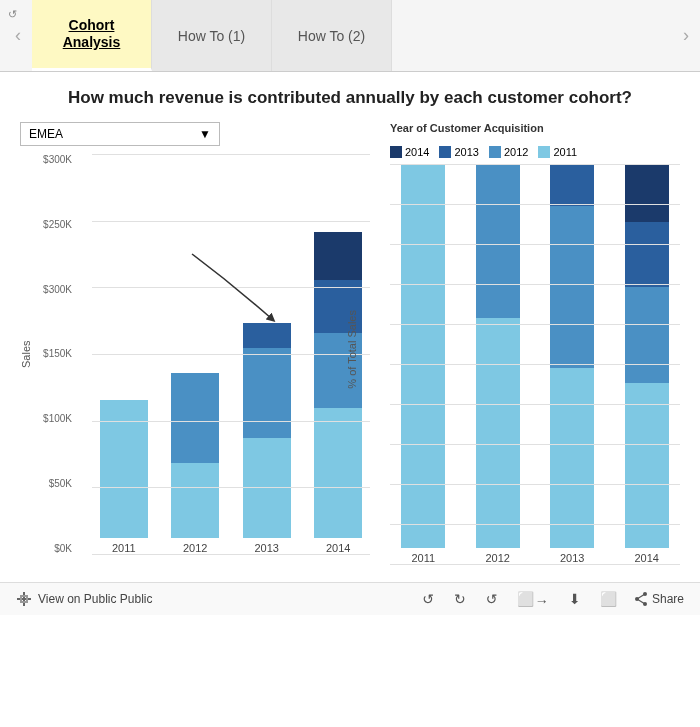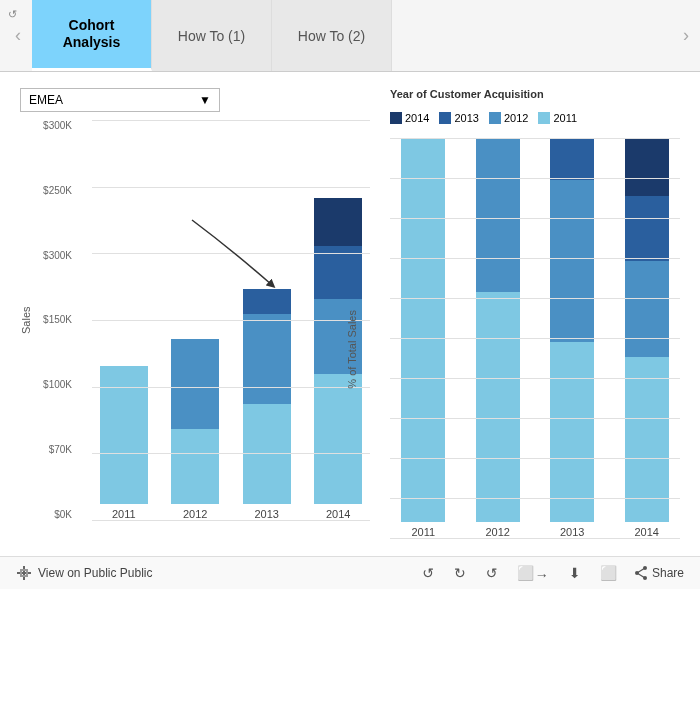--- a/index.html
+++ b/index.html
@@ -36,23 +36,24 @@
       padding: 0 16px;
       height: 100%;
       font-size: 14px;
       font-weight: normal;
       cursor: pointer;
       border-right: 1px solid #ddd;
       min-width: 120px;
       text-align: center;
     }
     .tab.active {
-      background: #7dd3fc;
+      background: #fef9c3;
       color: #000;
       border-bottom: 3px solid #fff;
+      text-decoration: underline;
     }
     .tab.inactive {
       background: #e8e8e8;
       color: #555;
     }
 
     
     .main-content {
       padding: 16px 20px 8px 20px;
     }
@@ -139,21 +140,21 @@
 
     
     .right-chart {
       width: 290px;
     }
     .legend-area {
       display: flex;
       gap: 10px;
       flex-wrap: wrap;
       font-size: 11px;
-      margin-bottom: 14px;
+      margin-bottom: 6px;
       align-items: center;
     }
     .legend-title {
       font-size: 11px;
       font-weight: bold;
       width: 100%;
       color: #333;
       margin-bottom: 2px;
     }
     .legend-item {
@@ -223,40 +224,41 @@
   <div class="tab-container">
     <div class="tab active" style="font-size:14px;font-weight:bold;line-height:1.2;white-space:pre-line;">Cohort
 Analysis</div>
     <div class="tab inactive">How To (1)</div>
     <div class="tab inactive">How To (2)</div>
   </div>
   <div class="nav-arrow">›</div>
 </div>
 
 <div class="main-content">
+  <div class="page-title">How much revenue is contributed annually by each customer cohort?</div>
 
   <div class="chart-area">
 
     <div class="left-chart">
       <div class="market-dropdown">
         <span>EMEA</span>
         <span>▼</span>
       </div>
 
       <div style="display:flex; position:relative;">
 
         <div class="y-axis-label">Sales</div>
 
         <div style="display:flex;flex-direction:column;justify-content:space-between;height:400px;text-align:right;font-size:10px;color:#666;margin-right:20px;padding-top:0px;width:36px;gap:16px;">
           <span>$300K</span>
           <span>$250K</span>
           <span>$300K</span>
           <span>$150K</span>
           <span>$100K</span>
-          <span>$70K</span>
+          <span>$50K</span>
           <span>$0K</span>
         </div>
 
         <div style="position:relative;flex:1;">
 
           <div style="position:absolute;left:0;right:0;top:0;bottom:0;pointer-events:none;">
             <div style="position:absolute;left:0;right:0;top:0;height:1px;background:#e0e0e0;"></div>
             <div style="position:absolute;left:0;right:0;top:16.7%;height:1px;background:#e0e0e0;"></div>
             <div style="position:absolute;left:0;right:0;top:33.3%;height:1px;background:#e0e0e0;"></div>
             <div style="position:absolute;left:0;right:0;top:50%;height:1px;background:#e0e0e0;"></div>

